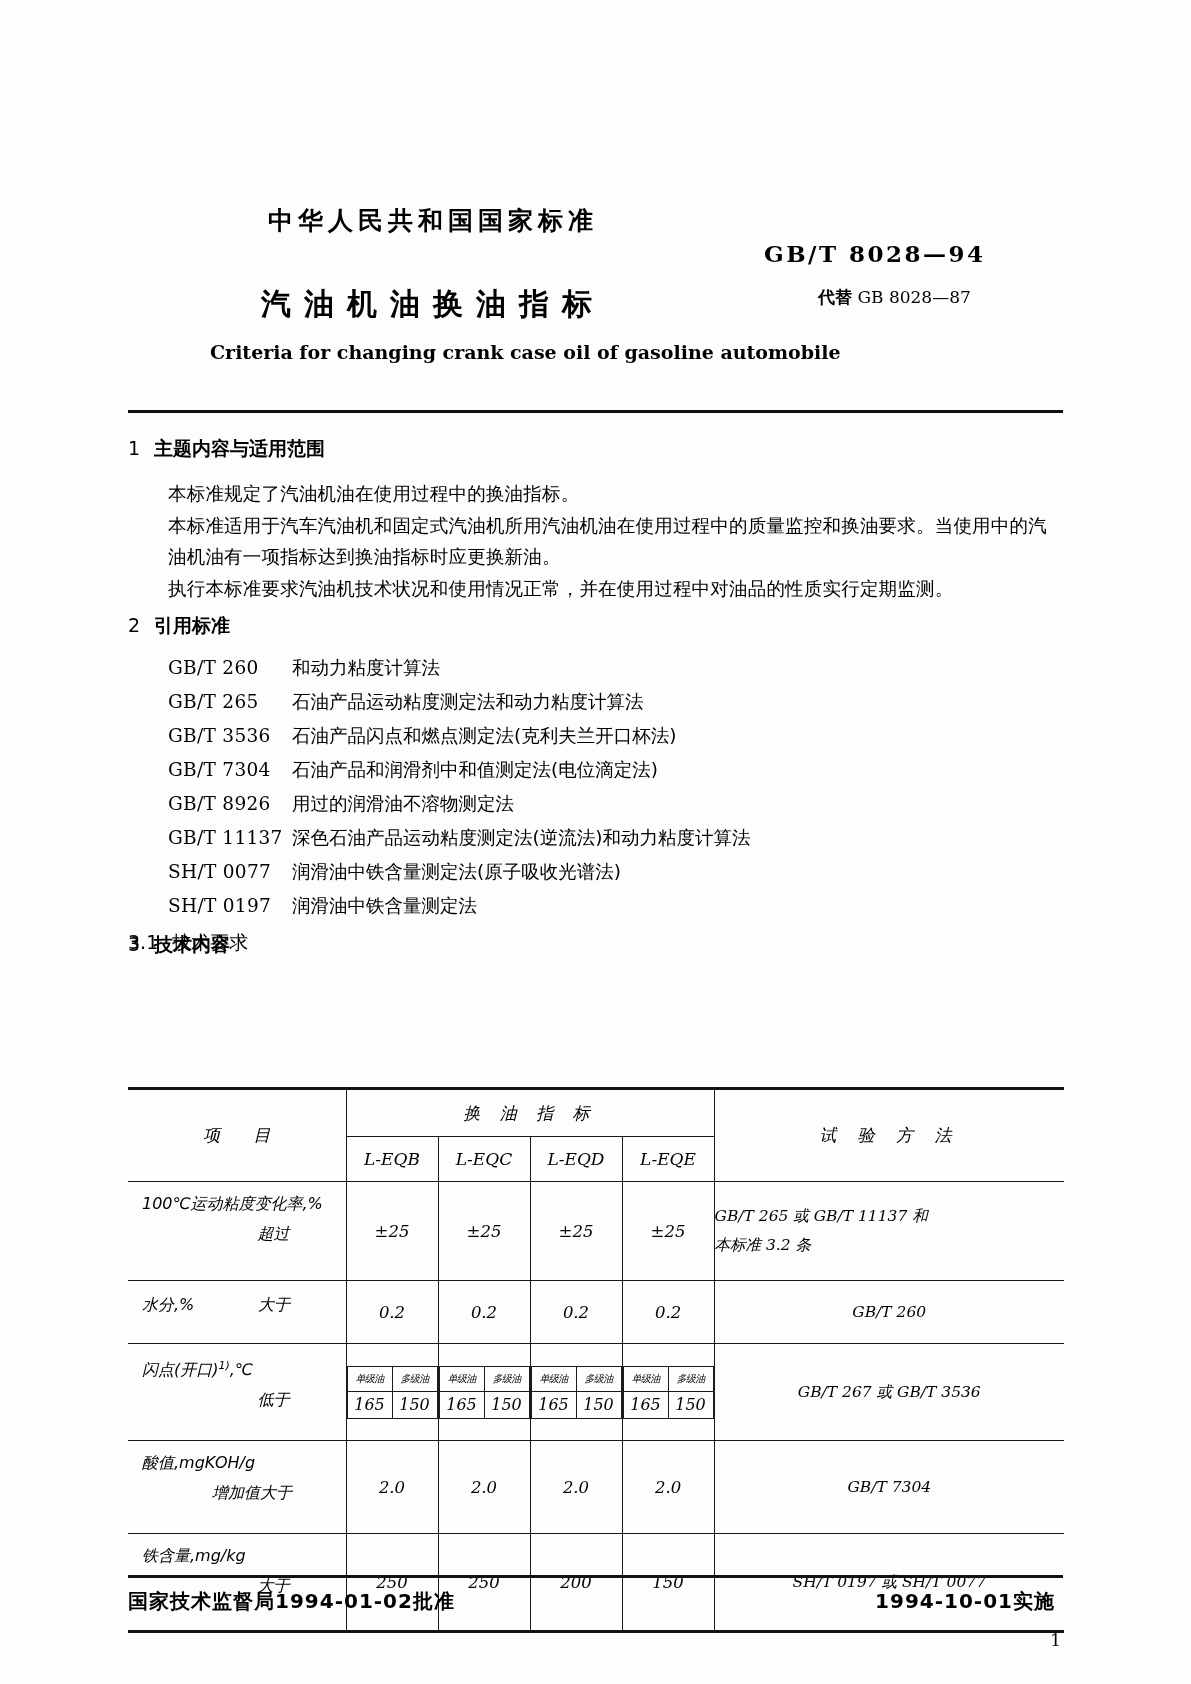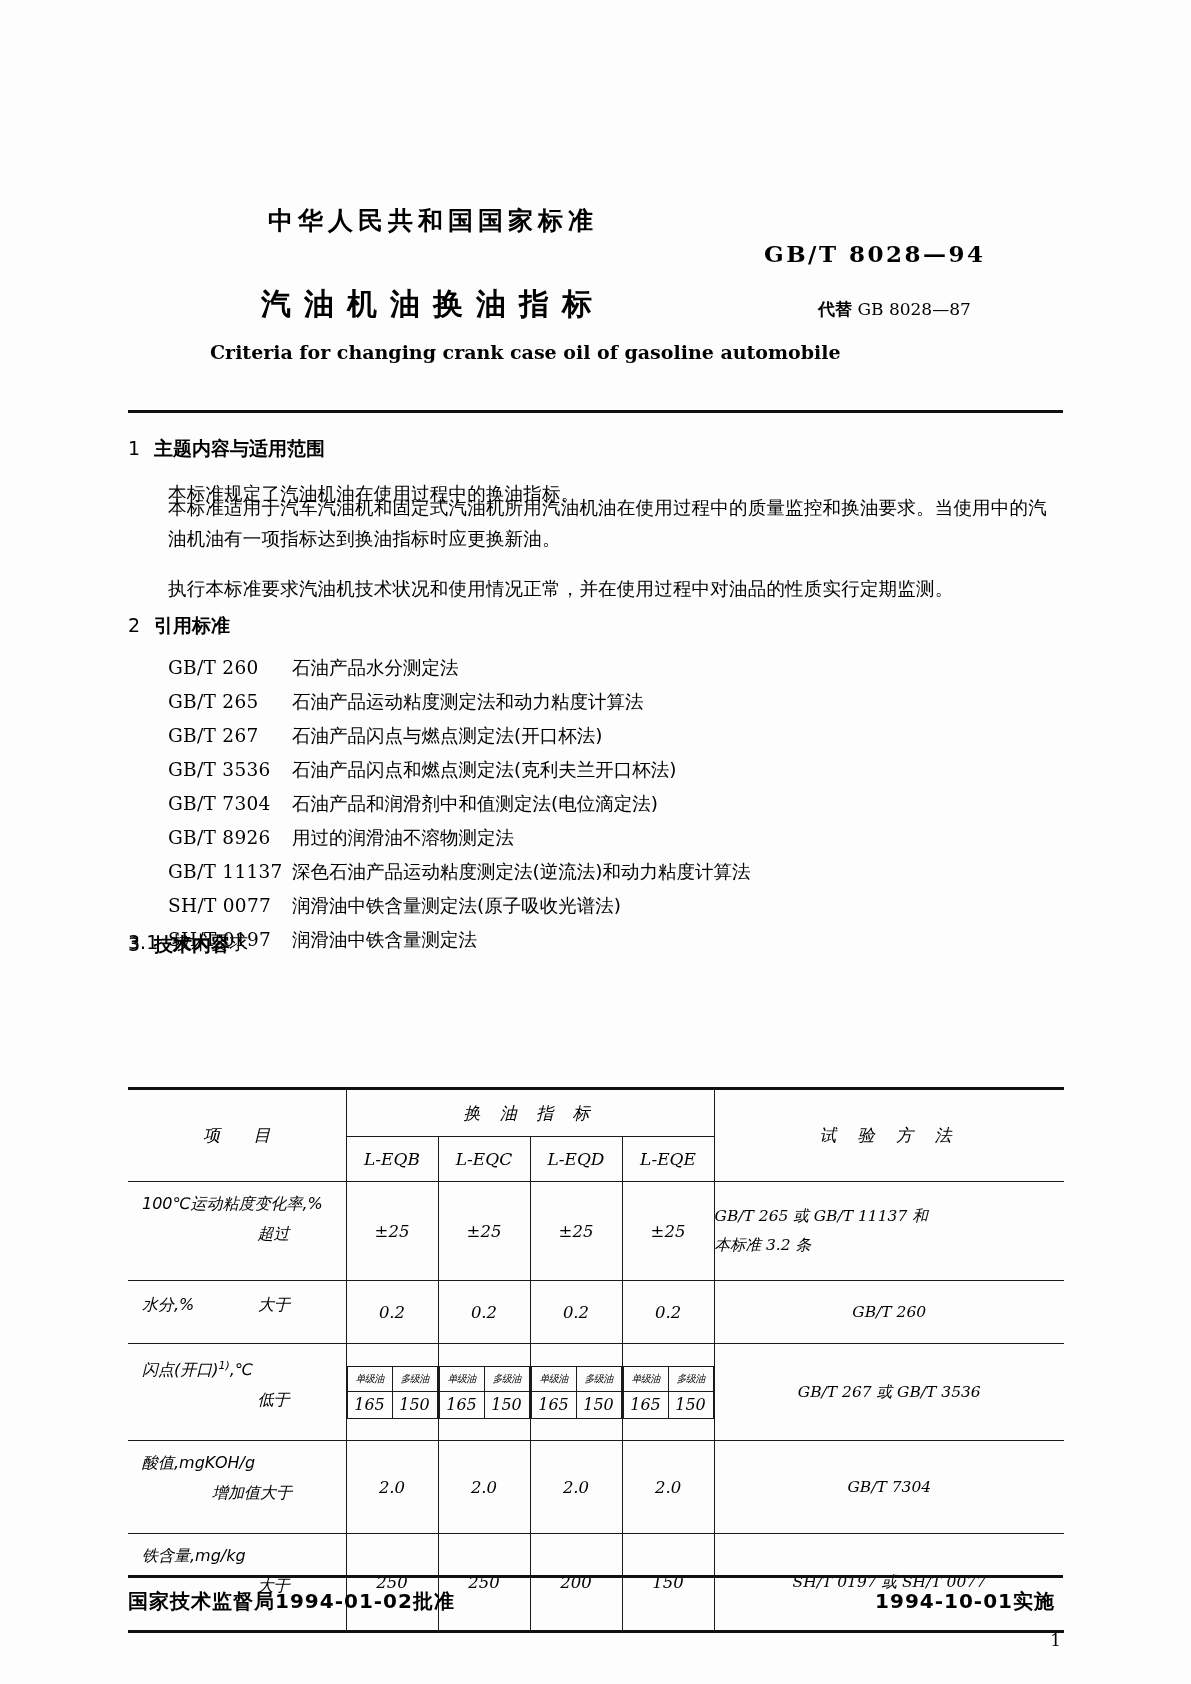--- a/index.html
+++ b/index.html
@@ -45,21 +45,21 @@
     top: 284px;
     font-family: "DejaVu Sans", "Liberation Sans", sans-serif;
     font-weight: bold;
     font-size: 30px;
     letter-spacing: 13px;
     white-space: nowrap;
   }
   .replaces {
     position: absolute;
     left: 818px;
-    top: 298px;
+    top: 286px;
     font-size: 17px;
     white-space: nowrap;
   }
   .replaces .cn {
     font-family: "DejaVu Sans", "Liberation Sans", sans-serif;
     font-weight: bold;
   }
   .eng-title {
     position: absolute;
     left: 210px;
@@ -246,41 +246,37 @@
     <span class="cn">代替</span>
     <span>GB 8028—87</span>
   </div>
   <div class="eng-title">Criteria for changing crank case oil of gasoline automobile</div>
   <div class="rule-top"></div>
 
   <div class="sec-head" style="left:128px; top:436px;">
     <span class="num">1</span><span>主题内容与适用范围</span>
   </div>
   <div class="para" style="left:168px; top:478px; width:900px;">本标准规定了汽油机油在使用过程中的换油指标。</div>
-  <div class="para" style="left:168px; top:492px; width:897px; text-indent:0;">
+  <div class="para" style="left:168px; top:510px; width:897px; text-indent:0;">
     <span style="display:block; text-indent:0;">本标准适用于汽车汽油机和固定式汽油机所用汽油机油在使用过程中的质量监控和换油要求。当使用中的汽油机油有一项指标达到换油指标时应更换新油。</span>
   </div>
   <div class="para" style="left:168px; top:573px; width:900px;">执行本标准要求汽油机技术状况和使用情况正常，并在使用过程中对油品的性质实行定期监测。</div>
 
   <div class="sec-head" style="left:128px; top:613px;">
     <span class="num">2</span><span>引用标准</span>
   </div>
 
   <div class="ref-list">
     <div class="ref-item">
       <span class="ref-code">GB/T 260</span>
-      <span class="ref-name">石油产品水分测定法</span>
+      <span class="ref-name">和动力粘度计算法</span>
     </div>
     <div class="ref-item">
       <span class="ref-code">GB/T 265</span>
       <span class="ref-name">石油产品运动粘度测定法和动力粘度计算法</span>
-    </div>
-    <div class="ref-item">
-      <span class="ref-code">GB/T 267</span>
-      <span class="ref-name">石油产品闪点与燃点测定法(开口杯法)</span>
     </div>
     <div class="ref-item">
       <span class="ref-code">GB/T 3536</span>
       <span class="ref-name">石油产品闪点和燃点测定法(克利夫兰开口杯法)</span>
     </div>
     <div class="ref-item">
       <span class="ref-code">GB/T 7304</span>
       <span class="ref-name">石油产品和润滑剂中和值测定法(电位滴定法)</span>
     </div>
     <div class="ref-item">

